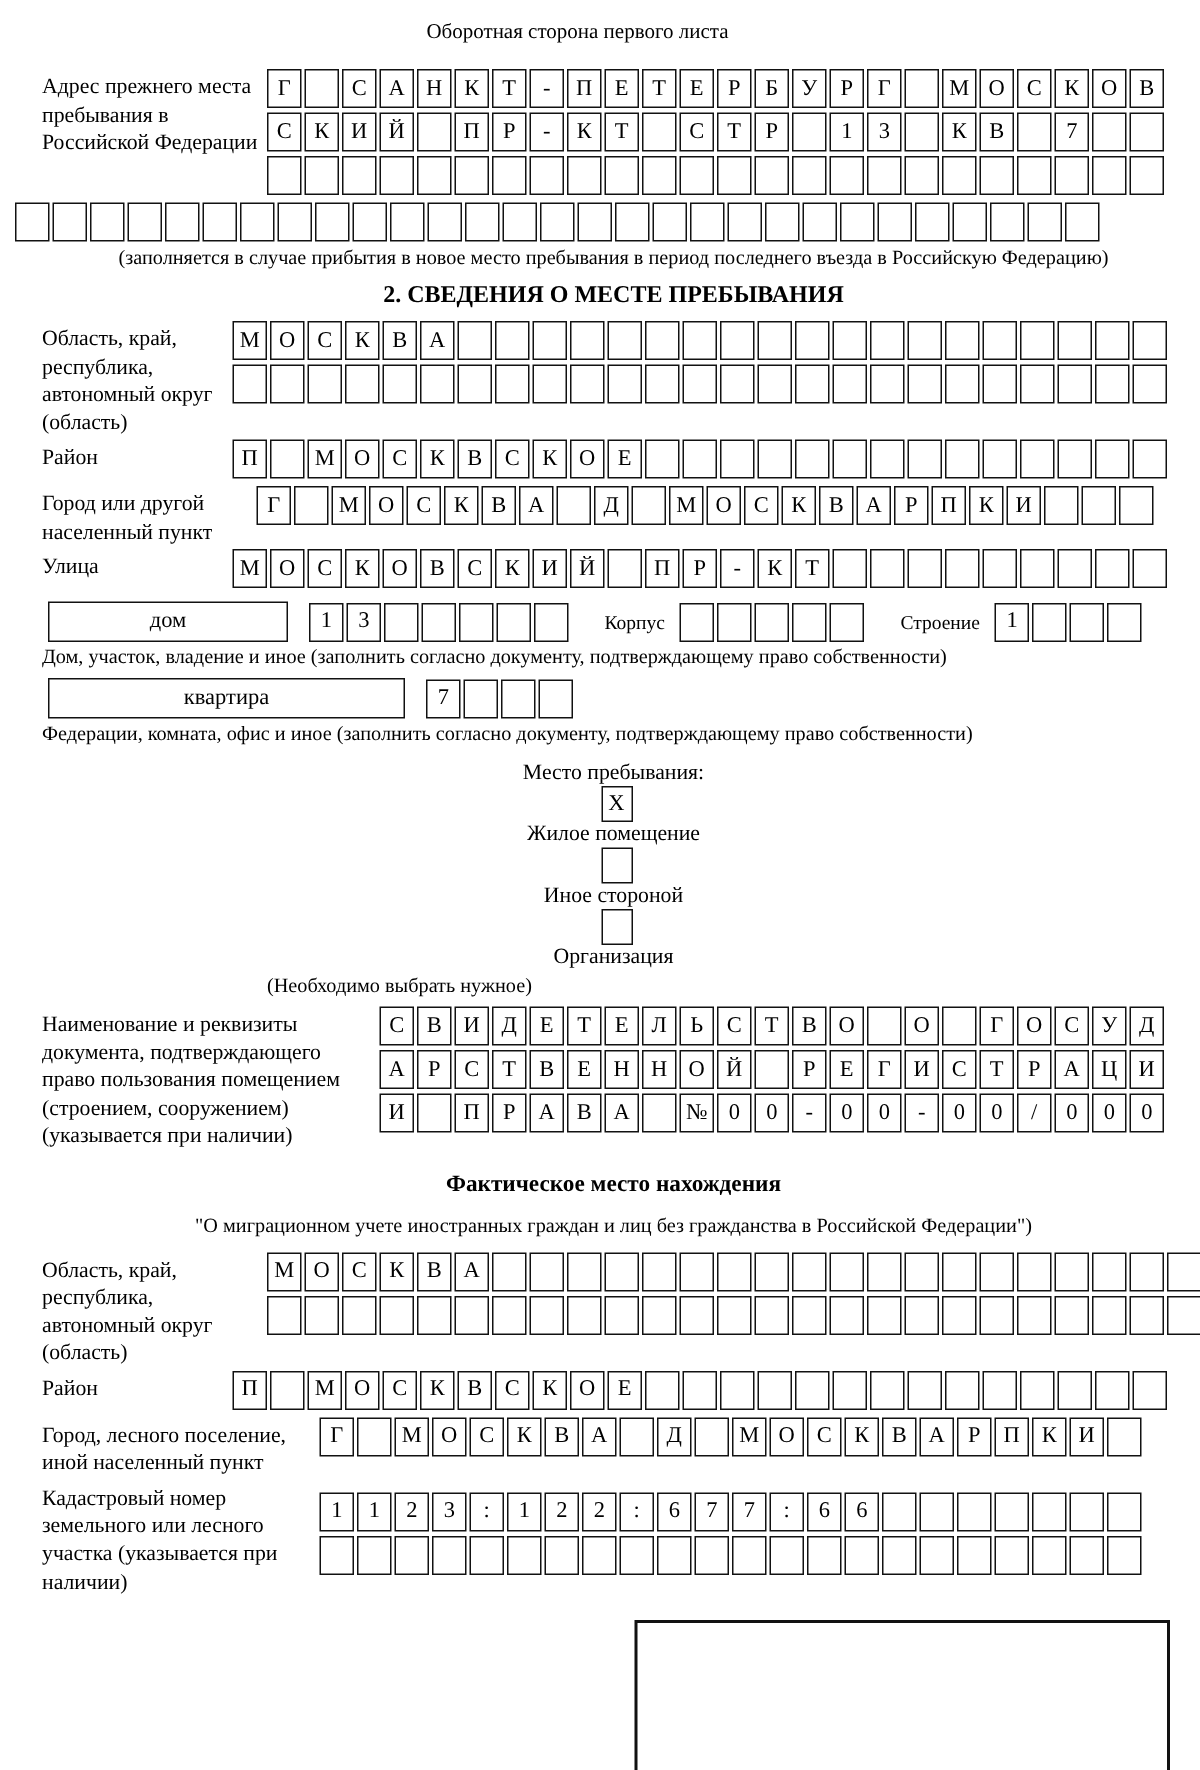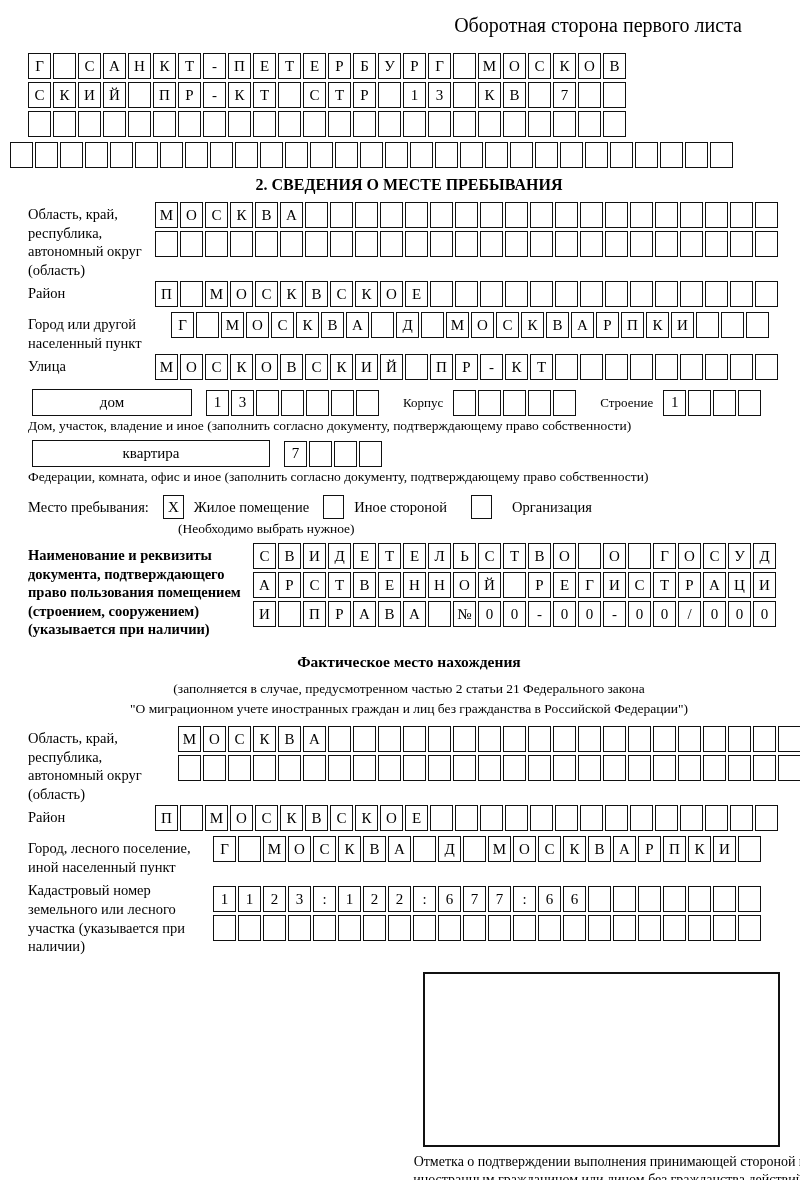--- a/index.html
+++ b/index.html
@@ -3,28 +3,28 @@
 <meta charset="utf-8">
 <style>
   * { box-sizing: border-box; margin: 0; padding: 0; }
   html, body { background: #fff; }
   body {
     width: 800px; height: 1180px; overflow: hidden;
     font-family: "Liberation Serif", serif;
     color: #000; position: relative;
   }
   .page { padding: 14px 10px 0 28px; }
-  .page-header { text-align: right; padding-right: 48px; font-size: 20px; margin-bottom: 16px; }
+  .page-header { text-align: center; padding-right: 48px; font-size: 14px; margin-bottom: 16px; }
 
   .field { display: flex; align-items: flex-start; margin-bottom: 2px; }
   .flabel { width: 150px; flex: 0 0 auto; font-size: 14.5px; line-height: 1.28; padding-top: 3px; }
   .w127 { width: 127px; }
   .w150 { width: 150px; }
   .w185 { width: 185px; }
-  .w225 { width: 225px; font-weight: bold; }
+  .w225 { width: 225px; }
   .rows { flex: 1; }
 
   .cellrow { display: flex; margin-bottom: 3px; }
   .cell {
     width: 23px; height: 26px; flex: 0 0 auto;
     border: 1.6px solid #111; margin-right: 2px;
     display: inline-flex; align-items: center; justify-content: center;
     font-size: 15px; font-family: "Liberation Serif", serif;
   }
   .fullrow { margin-left: -18px; }
@@ -35,21 +35,21 @@
 
   .inline-row { display: flex; align-items: center; margin: 6px 0 2px 4px; }
   .widebox {
     border: 1.6px solid #111; height: 27px; display: flex;
     align-items: center; justify-content: center; font-size: 15px; flex: 0 0 auto;
   }
   .box-dom { width: 160px; margin-right: 14px; }
   .box-kv  { width: 238px; margin-right: 14px; }
   .mini-label { font-size: 13px; padding: 0 10px 0 22px; }
 
-  .chk-row { display: flex; align-items: center; margin: 10px 0 2px 0; font-size: 14.5px; }
+  .chk-row { display: flex; align-items: center; margin: 10px 0 2px 0; font-size: 14.5px; flex-direction: column; }
   .checkbox {
     width: 21px; height: 24px; border: 1.6px solid #111; margin: 0 10px 0 14px;
     display: inline-flex; align-items: center; justify-content: center; font-size: 15px; flex: 0 0 auto;
   }
   .fakt-head { text-align: center; font-weight: bold; font-size: 15.5px; margin: 14px 0 8px 0; }
   .fakt-note { text-align: center; font-size: 13.5px; line-height: 1.45; }
 
   .stamp-wrap { margin-left: 367px; margin-top: 16px; width: 400px; }
   .stamp-box { width: 357px; height: 175px; border: 2px solid #111; margin-left: 28px; }
   .stamp-note { width: 430px; margin-left: 0px; margin-top: 6px; text-align: center; font-size: 14px; line-height: 1.3; }
@@ -57,20 +57,21 @@
   .mt8 { margin-top: 8px; }
 </style>
 </head>
 <body>
 
 <div class="page">
 
   <div class="page-header">Оборотная сторона первого листа</div>
 
   <div class="field">
+    <div class="flabel w150">Адрес прежнего места пребывания в Российской Федерации</div>
     <div class="rows">
       <div class="cellrow">
           <span class="cell">Г</span>
           <span class="cell"></span>
           <span class="cell">С</span>
           <span class="cell">А</span>
           <span class="cell">Н</span>
           <span class="cell">К</span>
           <span class="cell">Т</span>
           <span class="cell">-</span>
@@ -169,20 +170,21 @@
       <span class="cell"></span>
       <span class="cell"></span>
       <span class="cell"></span>
       <span class="cell"></span>
       <span class="cell"></span>
       <span class="cell"></span>
       <span class="cell"></span>
       <span class="cell"></span>
       <span class="cell"></span>
     </div>
+  <div class="note center">(заполняется в случае прибытия в новое место пребывания в период последнего въезда в Российскую Федерацию)</div>
 
   <div class="sec-title">2. СВЕДЕНИЯ О МЕСТЕ ПРЕБЫВАНИЯ</div>
 
   <div class="field">
     <div class="flabel w127">Область, край, республика, автономный округ (область)</div>
     <div class="rows">
       <div class="cellrow">
           <span class="cell">М</span>
           <span class="cell">О</span>
           <span class="cell">С</span>
@@ -457,21 +459,20 @@
           <span class="cell">0</span>
           <span class="cell">/</span>
           <span class="cell">0</span>
           <span class="cell">0</span>
           <span class="cell">0</span>
         </div>
     </div>
   </div>
 
   <div class="fakt-head">Фактическое место нахождения</div>
-  <div class="fakt-note">(заполняется в случае, предусмотренном частью 2 статьи 21 Федерального закона</div>
   <div class="fakt-note" style="margin-bottom:8px;">"О миграционном учете иностранных граждан и лиц без гражданства в Российской Федерации")</div>
 
   <div class="field">
     <div class="flabel w150">Область, край, республика, автономный округ (область)</div>
     <div class="rows">
       <div class="cellrow">
           <span class="cell">М</span>
           <span class="cell">О</span>
           <span class="cell">С</span>
           <span class="cell">К</span>

